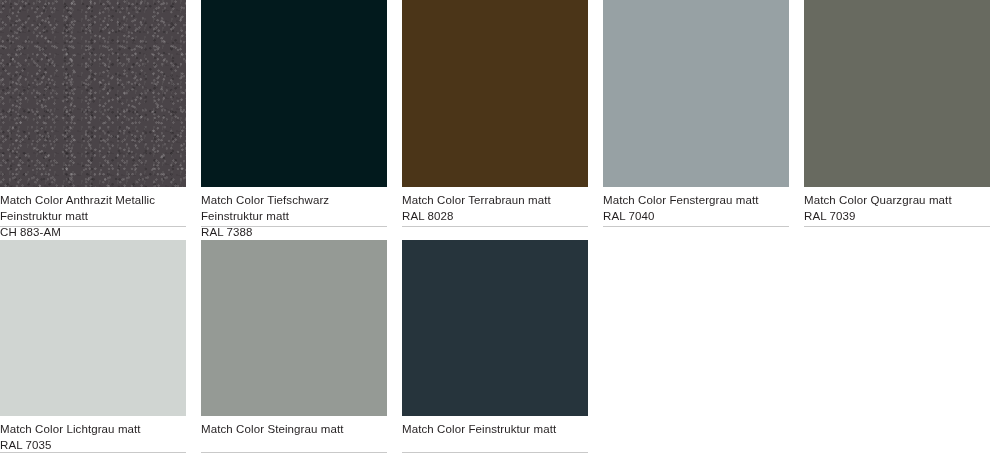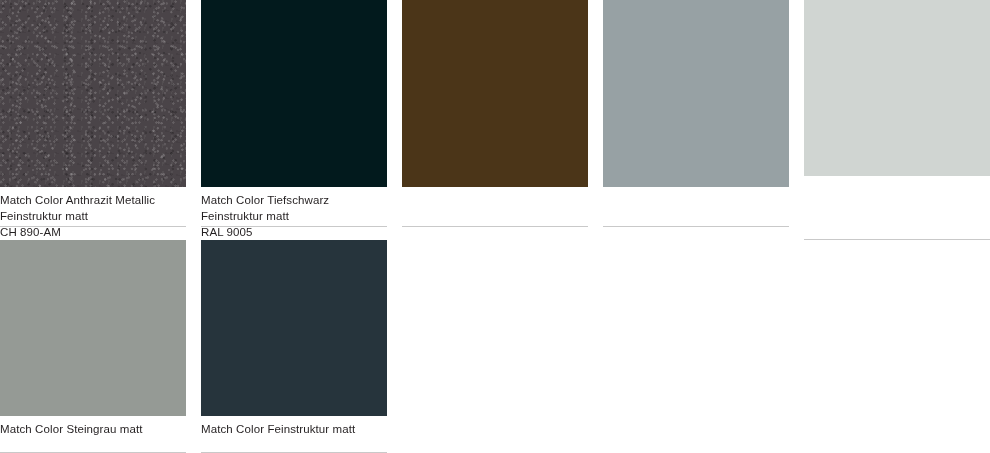--- a/index.html
+++ b/index.html
@@ -105,43 +105,63 @@
 </style>
 </head>
 <body>
 
 <div id="swatch-grid">
     <div class="swatch-cell row1">
       <div class="swatch-chip textured" style="background: rgb(74, 68, 72);"></div>
       <div class="swatch-caption">
         <span class="caption-line">Match Color Anthrazit Metallic</span>
         <span class="caption-line">Feinstruktur matt</span>
-        <span class="caption-line">CH 890-AM</span>
+        <span class="caption-line">CH 883-AM</span>
       </div>
       <div class="cell-divider" style="background: rgb(201, 201, 201);"></div>
     </div>
     <div class="swatch-cell row1">
       <div class="swatch-chip" style="background: rgb(2, 26, 29);"></div>
       <div class="swatch-caption">
         <span class="caption-line">Match Color Tiefschwarz</span>
         <span class="caption-line">Feinstruktur matt</span>
-        <span class="caption-line">RAL 9005</span>
+        <span class="caption-line">RAL 7388</span>
       </div>
       <div class="cell-divider" style="background: rgb(201, 201, 201);"></div>
     </div>
     <div class="swatch-cell row1">
       <div class="swatch-chip" style="background: rgb(75, 53, 24);"></div>
+      <div class="swatch-caption">
+        <span class="caption-line">Match Color Terrabraun matt</span>
+        <span class="caption-line">RAL 8028</span>
+      </div>
       <div class="cell-divider" style="background: rgb(201, 201, 201);"></div>
     </div>
     <div class="swatch-cell row1">
       <div class="swatch-chip" style="background: rgb(151, 161, 164);"></div>
+      <div class="swatch-caption">
+        <span class="caption-line">Match Color Fenstergrau matt</span>
+        <span class="caption-line">RAL 7040</span>
+      </div>
+      <div class="cell-divider" style="background: rgb(201, 201, 201);"></div>
+    </div>
+    <div class="swatch-cell row1">
+      <div class="swatch-chip" style="background: rgb(104, 106, 96);"></div>
+      <div class="swatch-caption">
+        <span class="caption-line">Match Color Quarzgrau matt</span>
+        <span class="caption-line">RAL 7039</span>
+      </div>
       <div class="cell-divider" style="background: rgb(201, 201, 201);"></div>
     </div>
     <div class="swatch-cell row2">
       <div class="swatch-chip" style="background: rgb(208, 213, 210);"></div>
+      <div class="swatch-caption">
+        <span class="caption-line">Match Color Lichtgrau matt</span>
+        <span class="caption-line">RAL 7035</span>
+      </div>
       <div class="cell-divider" style="background: rgb(201, 201, 201);"></div>
     </div>
     <div class="swatch-cell row2">
       <div class="swatch-chip" style="background: rgb(149, 154, 149);"></div>
       <div class="swatch-caption">
         <span class="caption-line">Match Color Steingrau matt</span>
       </div>
       <div class="cell-divider" style="background: rgb(201, 201, 201);"></div>
     </div>
     <div class="swatch-cell row2">

